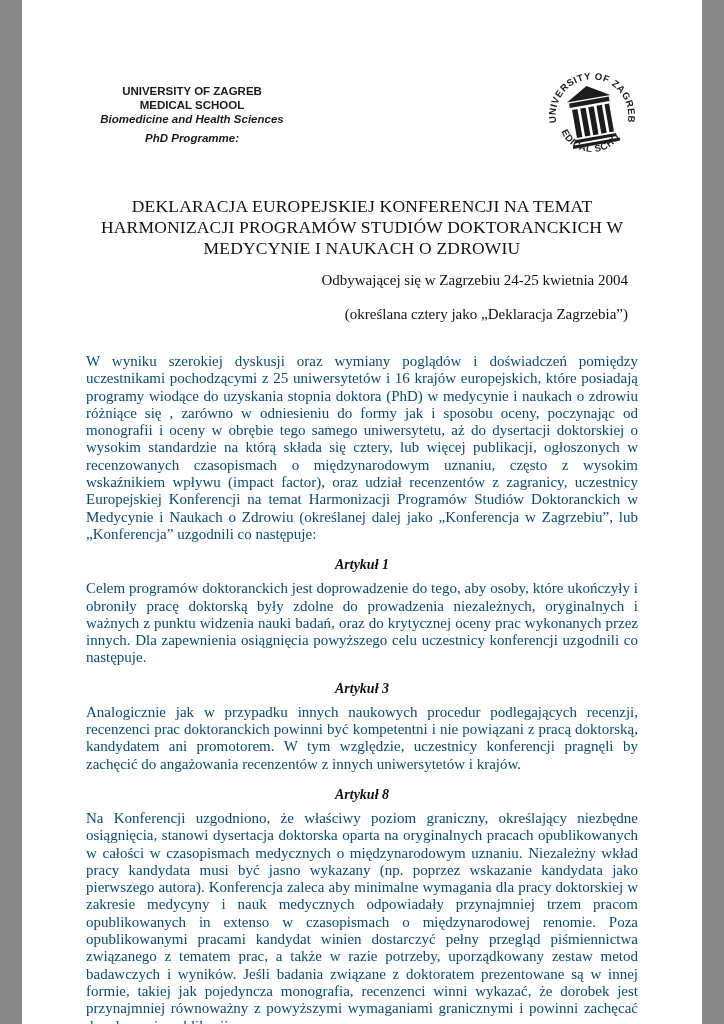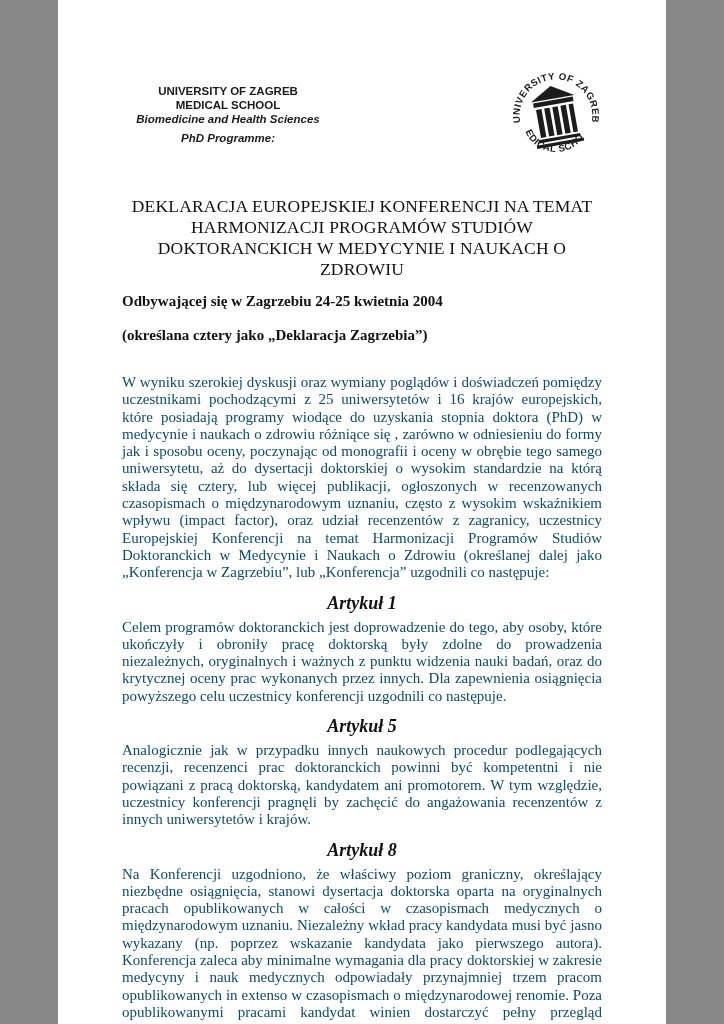--- a/index.html
+++ b/index.html
@@ -1,18 +1,18 @@
 <!DOCTYPE html>
 <html lang="pl"><head>
 <meta charset="utf-8">
 <style>
   html, body { margin: 0; padding: 0; background: #888; }
   .page {
     position: relative;
-    width: 608px;
+    width: 680px;
     height: 1024px;
     margin: 0 auto;
     background: #ffffff;
     color: #111;
     font-family: "Liberation Serif", serif;
     box-sizing: border-box;
     padding: 66px 64px 0 64px;
     overflow: hidden;
   }
 
@@ -48,41 +48,41 @@
   .title {
     margin: 38px auto 0 auto;
     max-width: 566px;
     font-size: 17.5px;
     line-height: 21px;
     font-weight: normal;
     text-align: center;
     letter-spacing: 0.2px;
   }
   .subtitle {
-    margin: 0;
-    text-align: left;
-    font-weight: bold;
+    margin: 10px;
+    text-align: right;
+    font-weight: normal;
     font-size: 15px;
     line-height: 17px;
   }
   .subtitle-date  { margin-top: 13px; }
   .subtitle-alias { margin-top: 17px; }
 
   
   .body-par {
     margin: 0;
     font-size: 15px;
     line-height: 17.3px;
     text-align: justify;
     color: #0c4a6e;
   }
   .intro { margin-top: 30px; }
   .art-head {
     margin: 13px 0 7px 0;
-    font-size: 18px;
+    font-size: 14px;
     line-height: 17px;
     font-weight: bold;
     font-style: italic;
     text-align: center;
     font-family: Liberation Serif, serif;
   }
 </style>
 </head>
 <body>
 
@@ -132,21 +132,21 @@
   <p class="subtitle subtitle-alias">(określana cztery jako „Deklaracja Zagrzebia”)</p>
 
   <p class="body-par intro">W wyniku szerokiej dyskusji oraz wymiany poglądów i doświadczeń pomiędzy uczestnikami pochodzącymi z 25 uniwersytetów i 16 krajów europejskich, które posiadają programy wiodące do uzyskania stopnia doktora (PhD) w medycynie i naukach o zdrowiu różniące się , zarówno w odniesieniu do formy jak i sposobu oceny, poczynając od monografii i oceny w obrębie tego samego uniwersytetu, aż do dysertacji doktorskiej o wysokim standardzie na którą składa się cztery, lub więcej publikacji, ogłoszonych w recenzowanych czasopismach o międzynarodowym uznaniu, często z wysokim wskaźnikiem wpływu (impact factor), oraz udział recenzentów z zagranicy, uczestnicy Europejskiej Konferencji na temat Harmonizacji Programów Studiów Doktoranckich w Medycynie i Naukach o Zdrowiu (określanej dalej jako „Konferencja w Zagrzebiu”, lub „Konferencja” uzgodnili co następuje:</p>
 
   <section>
     <h2 class="art-head">Artykuł 1</h2>
     <p class="body-par">Celem programów doktoranckich jest doprowadzenie do tego, aby osoby, które ukończyły i obroniły pracę doktorską były zdolne do prowadzenia niezależnych, oryginalnych i ważnych z punktu widzenia nauki badań, oraz do krytycznej oceny prac wykonanych przez innych. Dla zapewnienia osiągnięcia powyższego celu uczestnicy konferencji uzgodnili co następuje.</p>
   </section>
 
   <section>
-    <h2 class="art-head">Artykuł 5</h2>
+    <h2 class="art-head">Artykuł 3</h2>
     <p class="body-par">Analogicznie jak w przypadku innych naukowych procedur podlegających recenzji, recenzenci prac doktoranckich powinni być kompetentni i nie powiązani z pracą doktorską, kandydatem ani promotorem. W tym względzie, uczestnicy konferencji pragnęli by zachęcić do angażowania recenzentów z innych uniwersytetów i krajów.</p>
   </section>
 
   <section>
     <h2 class="art-head">Artykuł 8</h2>
     <p class="body-par">Na Konferencji uzgodniono, że właściwy poziom graniczny, określający niezbędne osiągnięcia, stanowi dysertacja doktorska oparta na oryginalnych pracach opublikowanych w całości w czasopismach medycznych o międzynarodowym uznaniu. Niezależny wkład pracy kandydata musi być jasno wykazany (np. poprzez wskazanie kandydata jako pierwszego autora). Konferencja zaleca aby minimalne wymagania dla pracy doktorskiej w zakresie medycyny i nauk medycznych odpowiadały przynajmniej trzem pracom opublikowanych in extenso w czasopismach o międzynarodowej renomie. Poza opublikowanymi pracami kandydat winien dostarczyć pełny przegląd piśmiennictwa związanego z tematem prac, a także w razie potrzeby, uporządkowany zestaw metod badawczych i wyników. Jeśli badania związane z doktoratem prezentowane są w innej formie, takiej jak pojedyncza monografia, recenzenci winni wykazać, że dorobek jest przynajmniej równoważny z powyższymi wymaganiami granicznymi i powinni zachęcać do włączenia publikacji z prac.</p>
   </section>
 
 </div>
 

